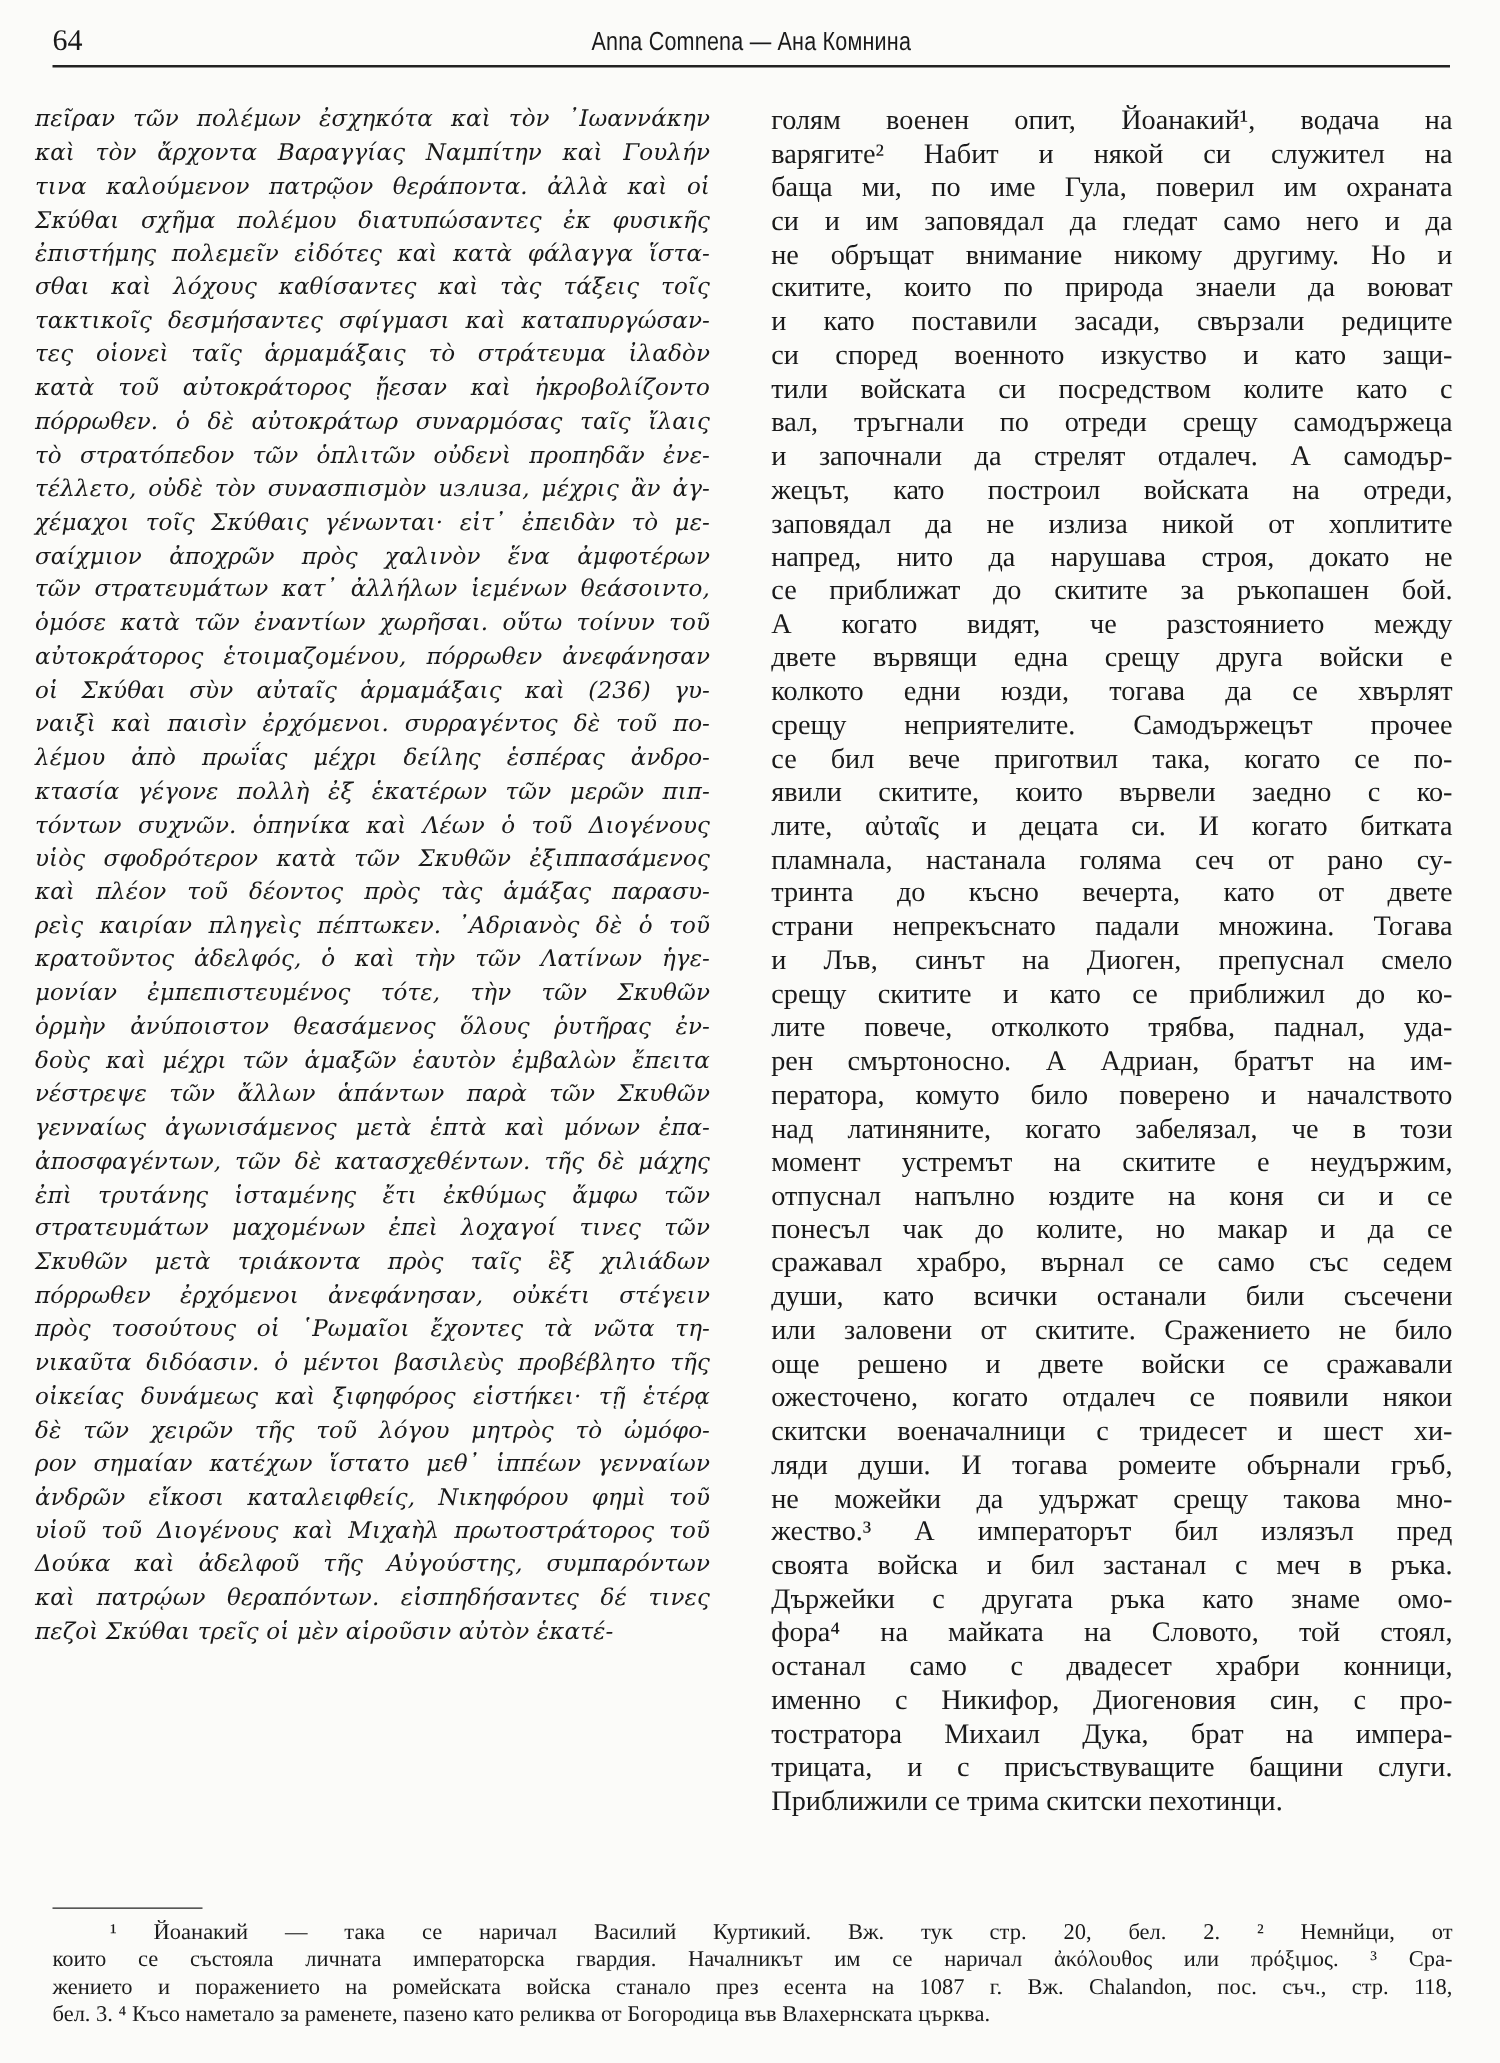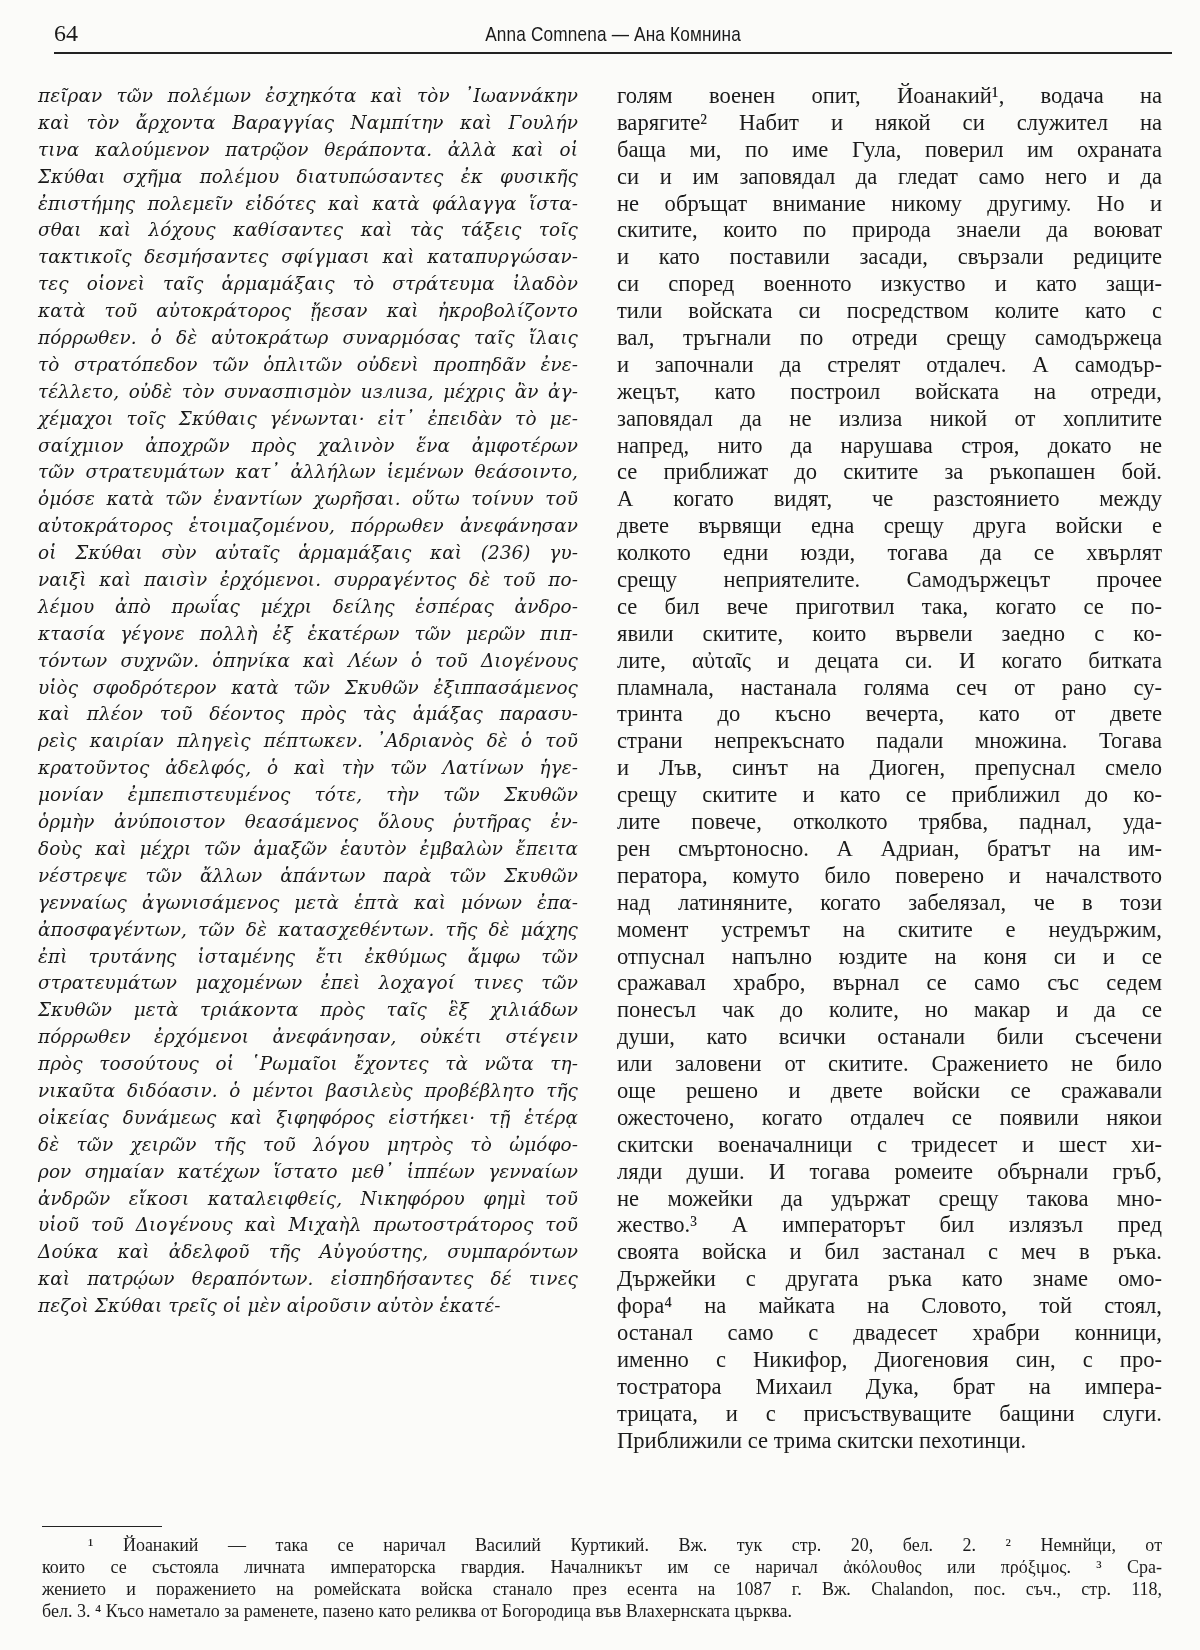--- a/index.html
+++ b/index.html
@@ -7,37 +7,36 @@
     width: 1200px; height: 1650px;
     background: #fbfbf9;
     color: #1a1a1a;
     font-family: "Liberation Serif", "DejaVu Serif", serif;
     position: relative;
     overflow: hidden;
   }
   .header {
     position: absolute; left: 42px; top: 18px; width: 1118px; height: 34px;
     border-bottom: 2px solid #222;
-    margin-left: 12px;
   }
   .page-number {
     position: absolute; left: 0; top: 2px;
     font-size: 24px; font-family: "Liberation Serif", serif;
   }
   .running-title {
     position: absolute; left: 0; right: 0; top: 4px; text-align: center;
     font-size: 21px; letter-spacing: 0.2px;
     font-family: "Liberation Sans Narrow", "Liberation Sans", sans-serif;
     transform: scaleX(0.82);
   }
   .col {
     position: absolute; top: 83px;
   }
   .col-greek {
-    left: 38px; width: 540px;
+    left: 28px; width: 540px;
     font-family: "DejaVu Serif", "Liberation Serif", serif;
     font-style: italic;
     font-size: 18.4px;
     line-height: 26.9px;
   }
   .col-bg {
     left: 617px; width: 545px;
     font-family: "Liberation Serif", serif;
     font-size: 22.6px;
     line-height: 26.9px;
@@ -146,22 +145,22 @@
     <span class="line">тринта до късно вечерта, като от двете</span>
     <span class="line">страни непрекъснато падали множина. Тогава</span>
     <span class="line">и Лъв, синът на Диоген, препуснал смело</span>
     <span class="line">срещу скитите и като се приближил до ко-</span>
     <span class="line">лите повече, отколкото трябва, паднал, уда-</span>
     <span class="line">рен смъртоносно. А Адриан, братът на им-</span>
     <span class="line">ператора, комуто било поверено и началството</span>
     <span class="line">над латиняните, когато забелязал, че в този</span>
     <span class="line">момент устремът на скитите е неудържим,</span>
     <span class="line">отпуснал напълно юздите на коня си и се</span>
+    <span class="line">понесъл чак до колите, но макар и да се</span>
     <span class="line">сражавал храбро, върнал се само със седем</span>
-    <span class="line">понесъл чак до колите, но макар и да се</span>
     <span class="line">души, като всички останали били съсечени</span>
     <span class="line">или заловени от скитите. Сражението не било</span>
     <span class="line">още решено и двете войски се сражавали</span>
     <span class="line">ожесточено, когато отдалеч се появили някои</span>
     <span class="line">скитски военачалници с тридесет и шест хи-</span>
     <span class="line">ляди души. И тогава ромеите обърнали гръб,</span>
     <span class="line">не можейки да удържат срещу такова мно-</span>
     <span class="line">жество.³ А императорът бил излязъл пред</span>
     <span class="line">своята войска и бил застанал с меч в ръка.</span>
     <span class="line">Държейки с другата ръка като знаме омо-</span>

